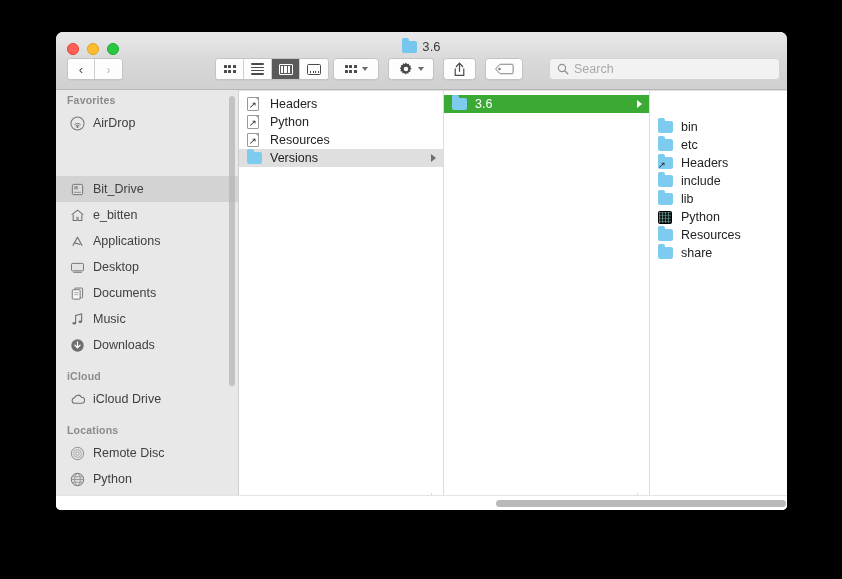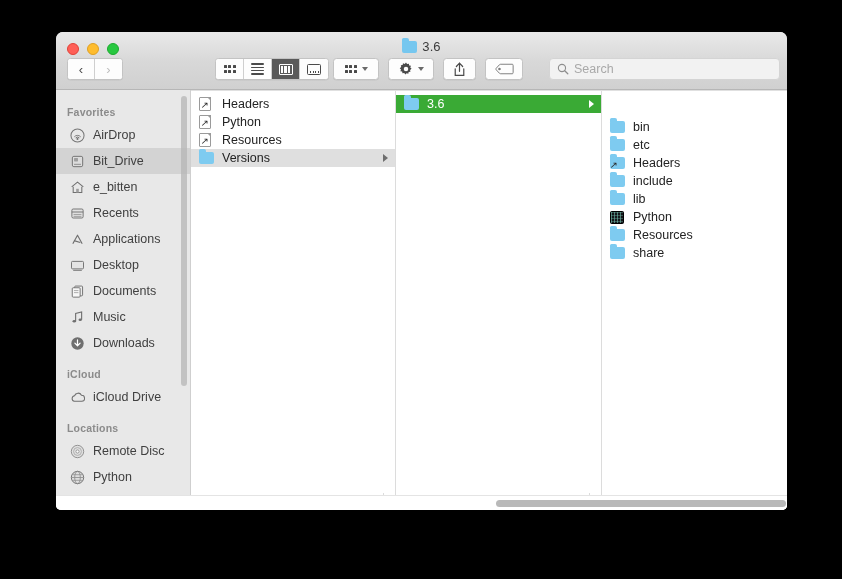--- a/index.html
+++ b/index.html
@@ -129,36 +129,36 @@
 
   
   #body {
     position: absolute; top: 58px; left: 0;
     width: 100%; height: 420px;
     display: flex;
   }
 
   
   #sidebar {
-    width: 135px; height: 100%;
+    width: 183px; height: 100%;
     background: #e8e8e8;
     border-right: 1px solid #cfcfcf;
     position: relative;
-    padding-top: 12px;
+    padding-top: 0;
     overflow: hidden;
   }
   .sb-header {
     font-size: 10.5px; color: #8b8b8b; font-weight: bold;
     padding: 4px 0 4px 11px; letter-spacing: .2px;
   }
   .sb-item {
     height: 26px; display: flex; align-items: center;
     padding-left: 13px; font-size: 12.5px; color: #404040;
   }
-  .sb-item.selected { background: #d3d3d3; }
+  .sb-item.selected { background: #d3d3d3; margin-top: 40px; }
   .sb-item .sb-ico {
     width: 17px; height: 17px; margin-right: 7px;
     display: flex; align-items: center; justify-content: center;
     flex: none;
   }
   #sidebar-scrollbar {
     position: absolute; right: 3px; top: 6px;
     width: 6px; height: 290px;
     background: #b5b5b5; border-radius: 3px; opacity: .75;
   }
@@ -369,31 +369,20 @@
         <span class="sb-ico">
           <svg width="15" height="15" viewBox="0 0 16 16">
             <path d="M1.8 7.4 L8 2.2 L14.2 7.4" fill="none" stroke="#6f6f6f" stroke-width="1.1" stroke-linejoin="round"></path>
             <path d="M3.4 7.2 L3.4 13.4 L12.6 13.4 L12.6 7.2" fill="none" stroke="#6f6f6f" stroke-width="1.1"></path>
             <rect x="6.6" y="9.4" width="2.8" height="4" fill="#9e9e9e"></rect>
           </svg>
         </span>
         <span>e_bitten</span>
       </div>
 
-      <div class="sb-item">
-        <span class="sb-ico">
-          <svg width="15" height="15" viewBox="0 0 16 16">
-            <rect x="2" y="3.2" width="12" height="9.6" rx="1.4" fill="#e2e2e2" stroke="#6f6f6f" stroke-width="1"></rect>
-            <line x1="2" y1="6.4" x2="14" y2="6.4" stroke="#6f6f6f" stroke-width="1"></line>
-            <line x1="3.8" y1="9" x2="12.2" y2="9" stroke="#9a9a9a" stroke-width="1"></line>
-            <line x1="3.8" y1="11" x2="12.2" y2="11" stroke="#9a9a9a" stroke-width="1"></line>
-          </svg>
-        </span>
-        <span>Recents</span>
-      </div>
 
       <div class="sb-item">
         <span class="sb-ico">
           <svg width="15" height="15" viewBox="0 0 16 16">
             <path d="M3 12.6 L8 3.4 L13 12.6" fill="none" stroke="#6f6f6f" stroke-width="1.2" stroke-linejoin="round"></path>
             <line x1="4.2" y1="9.2" x2="11" y2="11.2" stroke="#6f6f6f" stroke-width="1.2"></line>
           </svg>
         </span>
         <span>Applications</span>
       </div>

